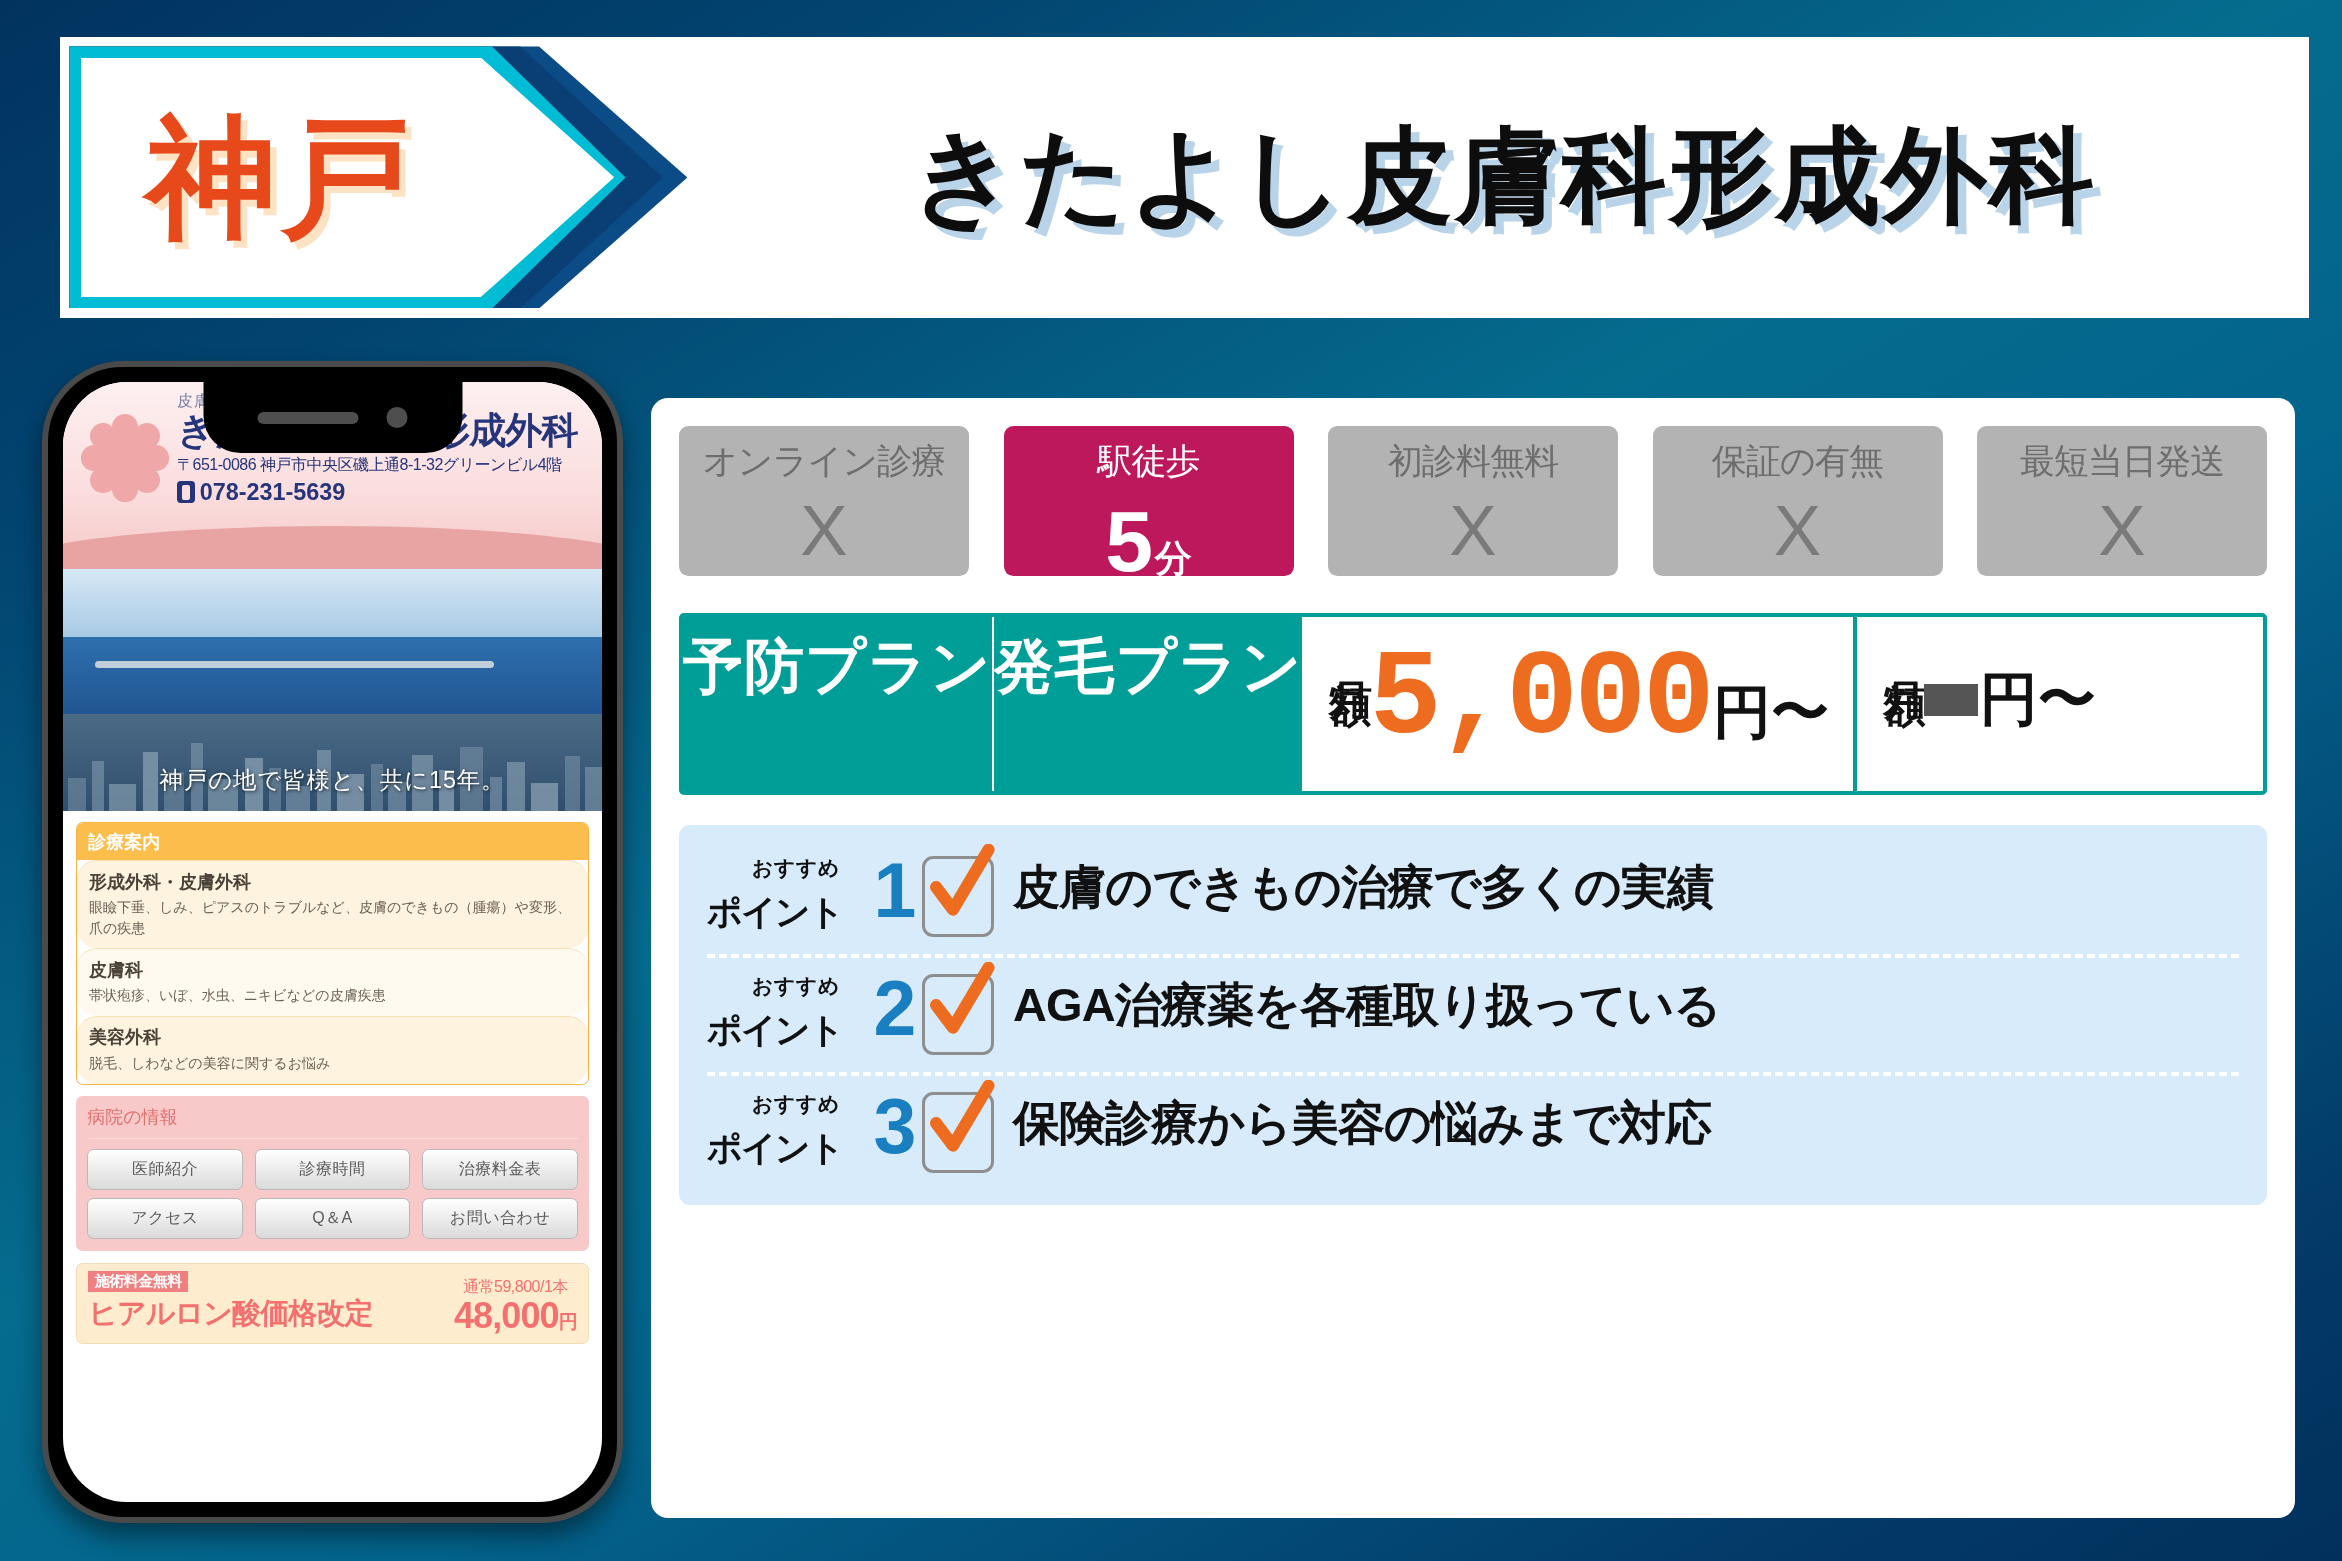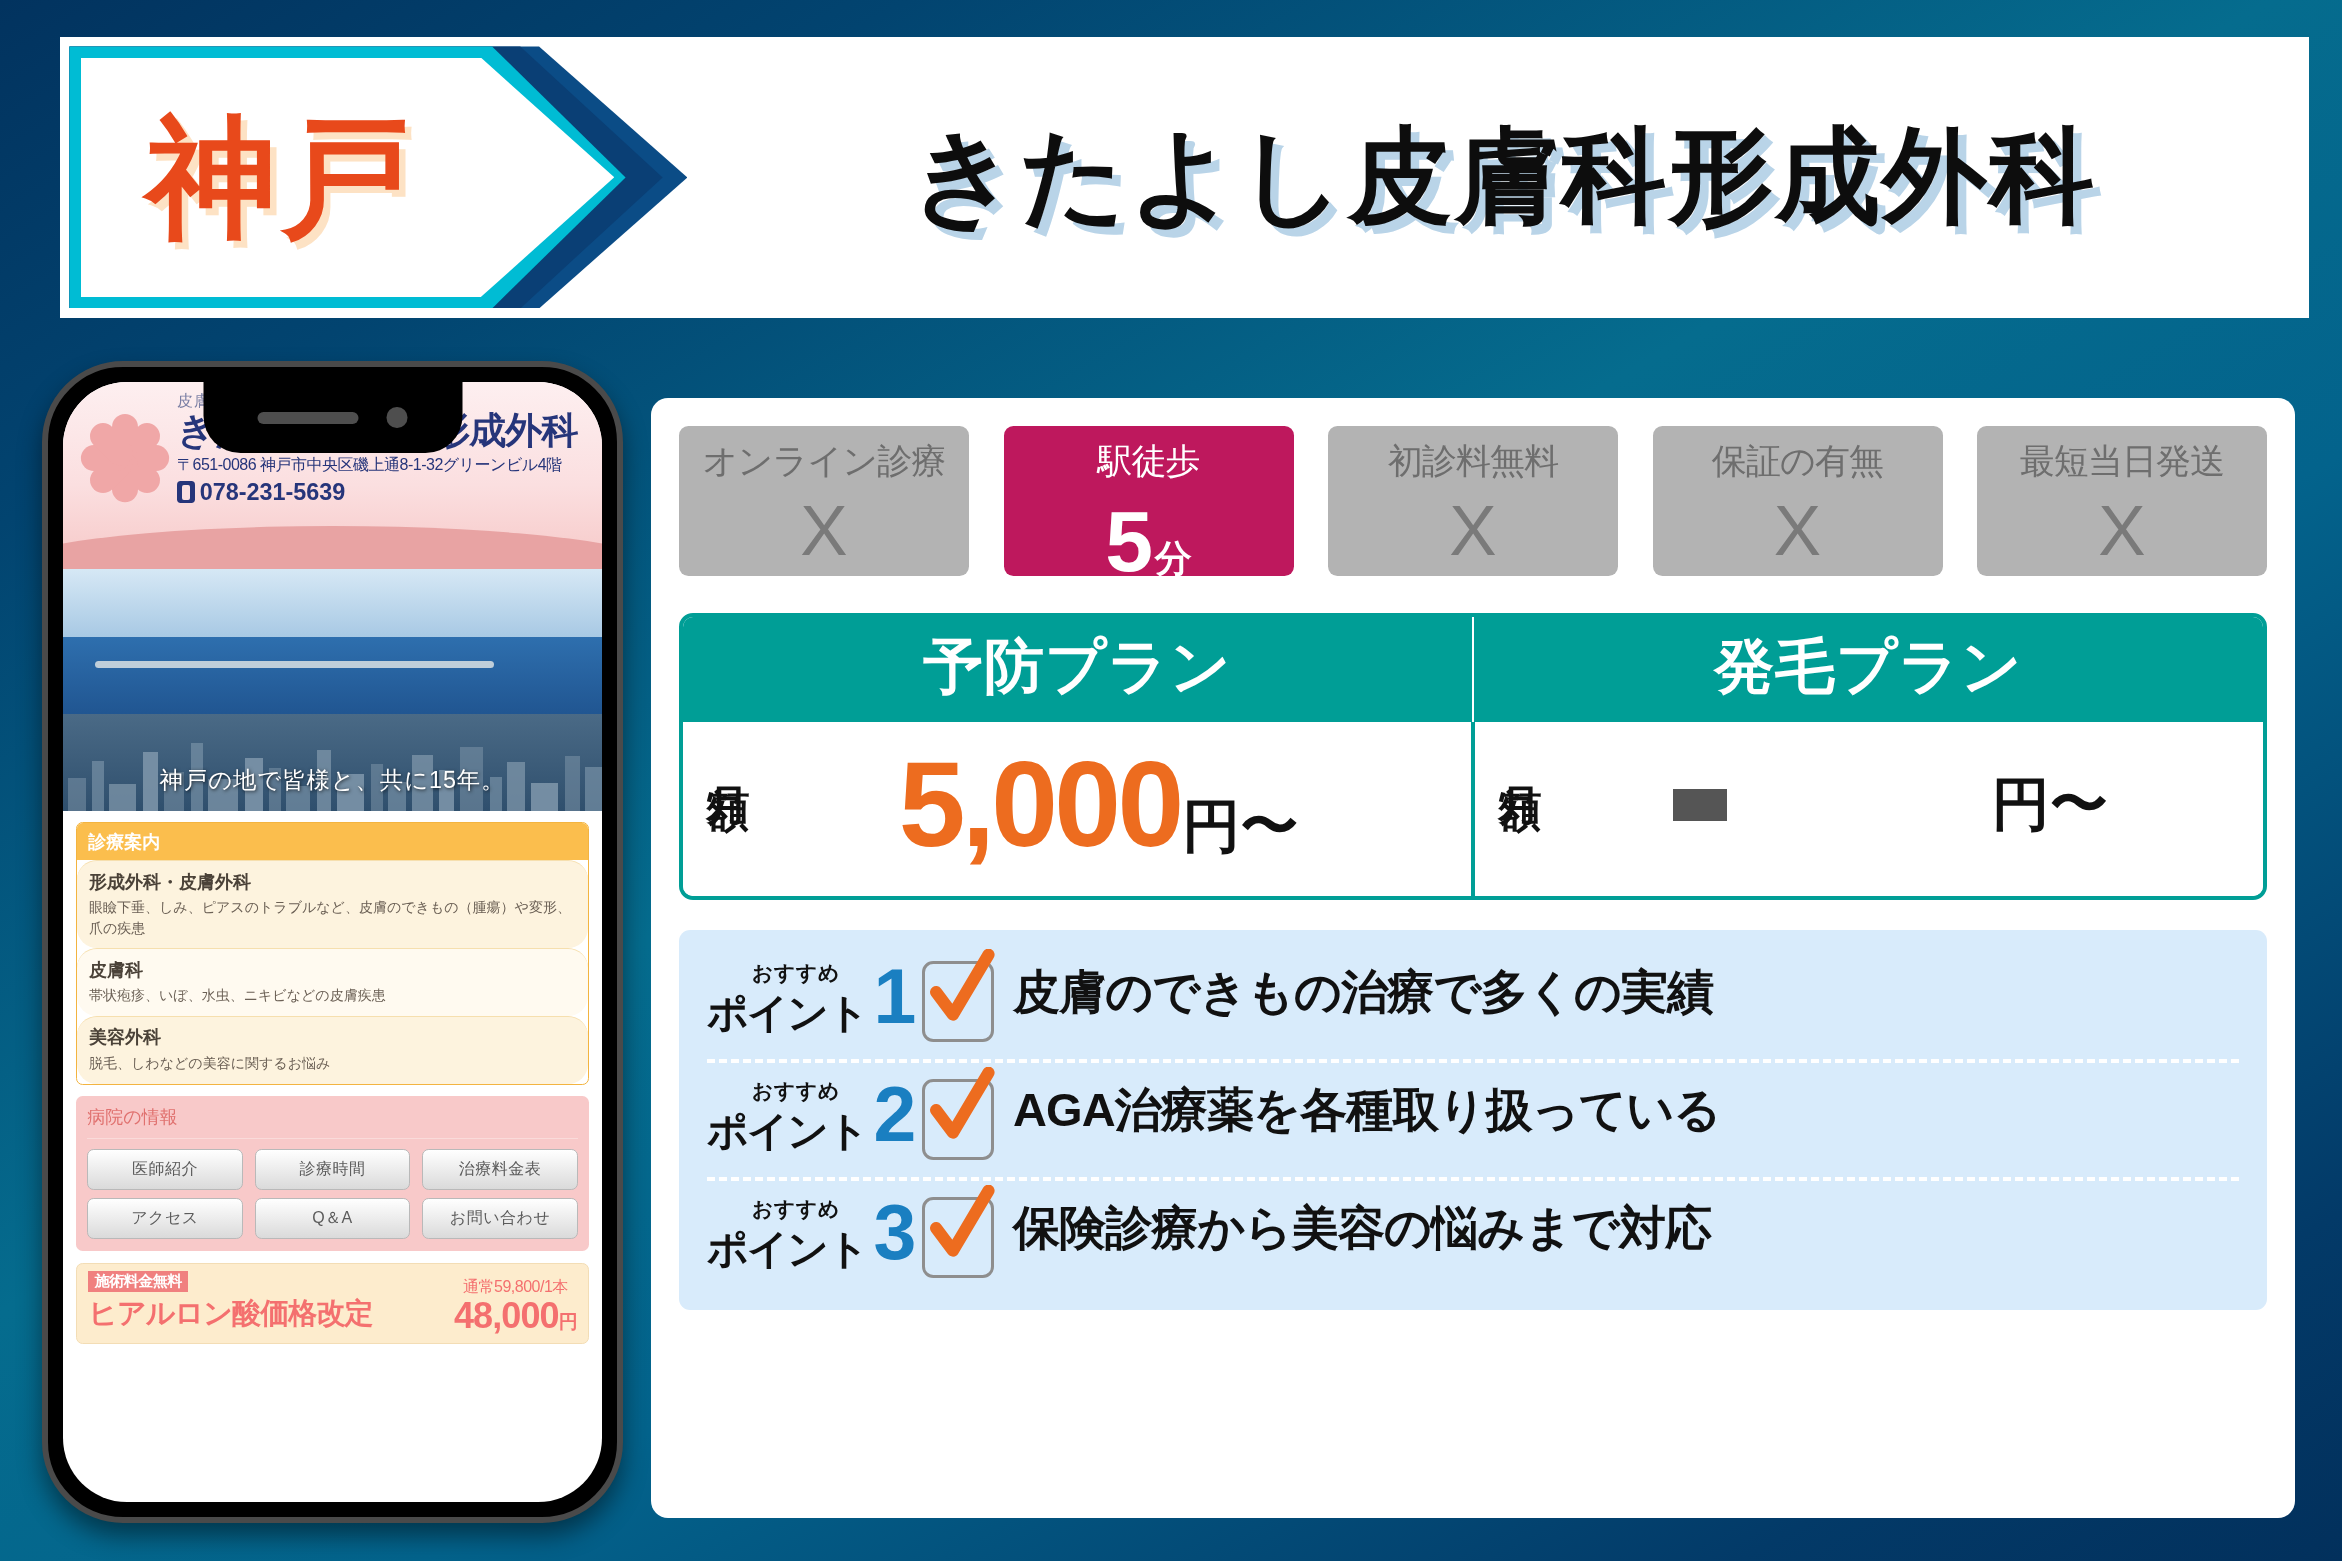--- a/index.html
+++ b/index.html
@@ -175,22 +175,22 @@
     font-size:71px;font-weight:500;color:#7a7a7a;line-height:1;
   }
   .badge.on .badge-val{
     color:#ffffff;font-weight:bold;font-size:86px;align-items:baseline;justify-content:center;
     padding-top:13px;
   }
   .badge.on .badge-val .unit{font-size:37px;font-weight:bold;margin-left:1.9px;}
 
   
   .plan{
-    margin-top:37px;border:4.7px solid #009e96;border-radius:14px;overflow:hidden;
-    display:flex;flex-direction:column;
+    margin-top:37px;border:4.7px solid #009e96;border-radius:5px;overflow:hidden;
+    display:flex;flex-direction:row;font-family:Liberation Mono, monospace;
   }
   .plan-hd{display:flex;background:#009e96;}
   .plan-hd>div{
     flex:1;text-align:center;color:#ffffff;font-size:60px;font-weight:bold;
     padding:10.3px 0 14px 0;letter-spacing:0.9px;
   }
   .plan-hd>div:first-child{border-right:2.8px solid #ffffff;}
   .plan-bd{display:flex;background:#ffffff;}
   .plan-cell{
     flex:1;display:flex;align-items:center;padding:10px 24px 19px 24px;box-sizing:border-box;
@@ -216,21 +216,21 @@
   .points{
     margin-top:30px;background:#d8ebfb;border-radius:11.2px;padding:15px 28px 15px 28px;
   }
   .point{display:flex;align-items:flex-start;padding:16px 0 16px 0;}
   .point + .point{border-top:4.7px dashed #ffffff;}
   .pt-badge{width:215px;flex-shrink:0;position:relative;height:82px;}
   .pt-osusume{
     position:absolute;left:45px;top:-1.9px;font-size:20.6px;font-weight:bold;color:#111;letter-spacing:0.9px;
   }
   .pt-point{
-    position:absolute;left:0;bottom:1.9px;font-size:41px;font-weight:bold;color:#111;letter-spacing:-1.9px;
+    position:absolute;left:0;bottom:1.9px;font-size:35px;font-weight:bold;color:#111;letter-spacing:-1.9px;
   }
   .pt-num{
     position:absolute;right:5.6px;top:-3.7px;font-size:77px;font-weight:bold;color:#1a7fc1;line-height:1;
   }
   .pt-check{
     width:66px;height:75px;flex-shrink:0;border:3.7px solid #8e8e8e;border-radius:11.2px;
     position:relative;margin-right:19px;background:transparent;
   }
   .pt-check svg{position:absolute;left:-1.9px;top:-15px;width:73px;height:90px;}
   .pt-text{font-size:47px;font-weight:bold;color:#111;letter-spacing:-0.9px;white-space:nowrap;}

